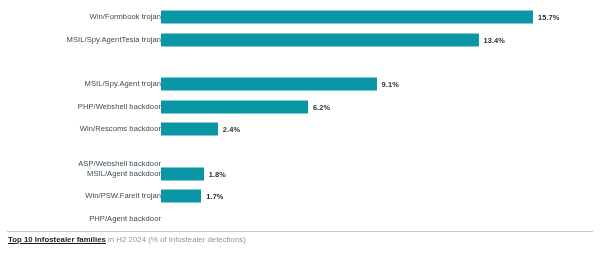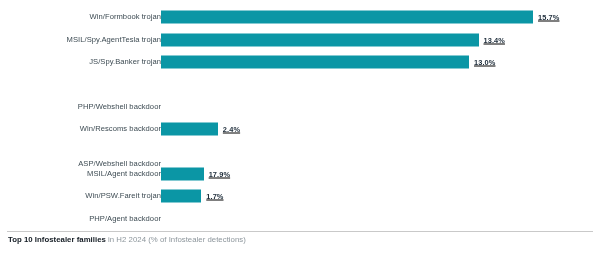--- a/index.html
+++ b/index.html
@@ -54,21 +54,20 @@
   }
 
   .bar-track {
     position: absolute;
     left: 161px;
     top: 50%;
     transform: translateY(-50%);
     height: 13px;
     display: flex;
     align-items: center;
-    text-decoration: underline;
   }
 
   .bar {
     height: 13px;
     background: #0b96a5;
     display: block;
   }
 
   .bar-value {
     margin-left: 5px;
@@ -96,20 +95,21 @@
     top: 236px;
     width: 586px;
     font-size: 7.8px;
     line-height: 1.1;
     white-space: nowrap;
   }
   #caption .strong {
     font-weight: bold;
     color: #131b23;
     letter-spacing: 0.02px;
+    text-decoration: underline;
   }
   #caption .muted {
     color: #8d969c;
     letter-spacing: 0.02px;
     text-align: right;
   }
 </style>
 </head>
 <body>
 
@@ -123,45 +123,49 @@
           <div class="bar-value">15.7%</div>
         </div>
       </div>
       <div class="row" style="top: 23px;">
         <div class="cat-label">MSIL/Spy.AgentTesla trojan</div>
         <div class="bar-track">
           <div class="bar" style="width: 317.503px; background: rgb(11, 150, 165);"></div>
           <div class="bar-value">13.4%</div>
         </div>
       </div>
-      <div class="row" style="top: 44.8px;">
-        <div class="cat-label">JS/Spy.Banker trojan</div>
+      <div class="row" style="top: 67.2px;">
+        <div class="cat-label">MSIL/Spy.Agent trojan</div>
         <div class="bar-track">
-          <div class="bar" style="width: 308.025px; background: rgb(11, 150, 165);"></div>
-          <div class="bar-value">13.0%</div>
+          <div class="bar" style="width: 215.618px; background: rgb(11, 150, 165);"></div>
+          <div class="bar-value">9.1%</div>
         </div>
       </div>
       <div class="row" style="top: 89.6px;">
         <div class="cat-label">PHP/Webshell backdoor</div>
+        <div class="bar-track">
+          <div class="bar" style="width: 146.904px; background: rgb(11, 150, 165);"></div>
+          <div class="bar-value">6.2%</div>
+        </div>
       </div>
       <div class="row" style="top: 112px;">
         <div class="cat-label">Win/Rescoms backdoor</div>
         <div class="bar-track">
           <div class="bar" style="width: 56.8662px; background: rgb(11, 150, 165);"></div>
           <div class="bar-value">2.4%</div>
         </div>
       </div>
       <div class="row" style="top: 147px;">
         <div class="cat-label">ASP/Webshell backdoor</div>
       </div>
       <div class="row" style="top: 156.8px;">
         <div class="cat-label">MSIL/Agent backdoor</div>
         <div class="bar-track">
           <div class="bar" style="width: 42.6497px; background: rgb(11, 150, 165);"></div>
-          <div class="bar-value">17.9%</div>
+          <div class="bar-value">1.8%</div>
         </div>
       </div>
       <div class="row" style="top: 179.2px;">
         <div class="cat-label">Win/PSW.Fareit trojan</div>
         <div class="bar-track">
           <div class="bar" style="width: 40.2803px; background: rgb(11, 150, 165);"></div>
           <div class="bar-value">1.7%</div>
         </div>
       </div>
       <div class="row" style="top: 201.6px;">

